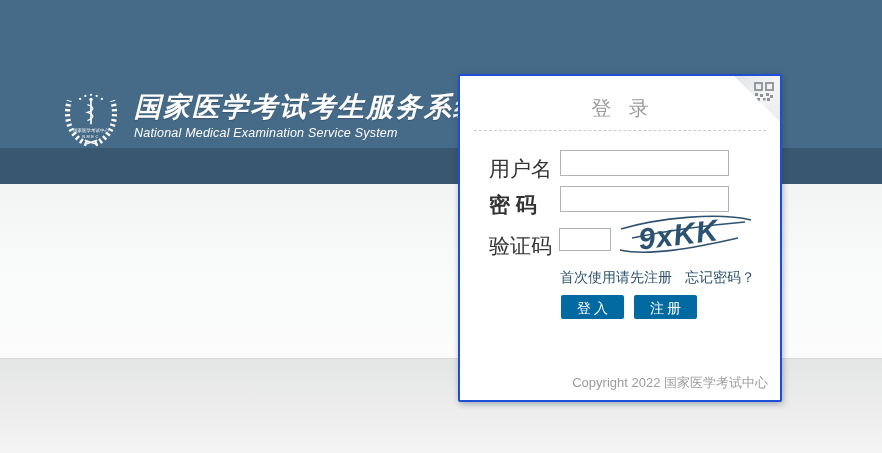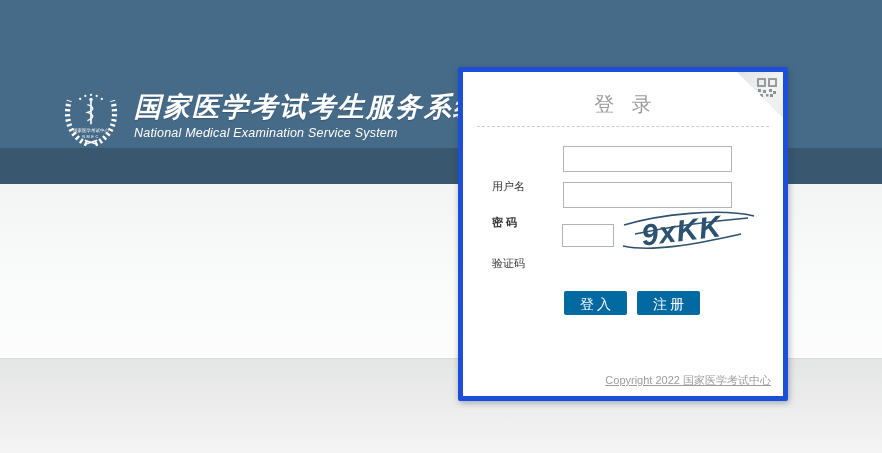--- a/index.html
+++ b/index.html
@@ -17,50 +17,50 @@
     border-top:1px solid #d8d9d9;
     background:linear-gradient(180deg,#e4e5e5 0%,#ededee 55%,#f4f4f4 100%);box-sizing:border-box;}
   
   .brand{position:absolute;left:58px;top:83px;display:flex;align-items:center;}
   .brand-logo{width:66px;height:66px;flex:0 0 auto;}
   .brand-text{margin-left:10px;color:#fff;font-style:italic;}
   .brand-title{font-size:27px;font-weight:bold;letter-spacing:2px;line-height:1.15;
     text-shadow:0 1px 1px rgba(30,50,70,.35);}
   .brand-sub{font-size:12.5px;font-weight:normal;margin-top:2px;letter-spacing:.2px;}
   
-  .panel{position:absolute;left:458px;top:67px;width:320px;height:324px;
-    background:#fff;border:5px solid #1d4ed8;border-radius:2px;
+  .panel{position:absolute;left:458px;top:74px;width:320px;height:324px;
+    background:#fff;border:2px solid #1d4ed8;border-radius:2px;
     box-shadow:1px 2px 6px rgba(25,45,65,.35);z-index:5;}
   .fold{position:absolute;top:0;right:0;width:46px;height:46px;
     clip-path:polygon(0 0,100% 0,100% 100%);
     background:linear-gradient(135deg,#e0e3e4 0%,#f3f4f4 55%,#eaecec 100%);cursor:pointer;}
   .fold svg{position:absolute;top:6px;right:6px;}
   .panel-title{position:absolute;top:19px;left:0;width:100%;text-align:center;
     color:#9a9a9a;font-size:20px;letter-spacing:6px;text-indent:6px;}
   .dashed{position:absolute;top:54px;left:14px;right:14px;height:0;
     border-top:1px dashed #cccccc;}
-  .f-label{position:absolute;color:#333;font-size:11px;margin-top:28px;}
+  .f-label{position:absolute;color:#333;font-size:21px;}
   .lbl-user{left:29px;top:79px;}
   .lbl-pass{left:29px;top:115px;font-weight:bold;}
   .lbl-captcha{left:29px;top:156px;}
   .inp{position:absolute;border:1px solid #b3b3b3;background:#fff;box-sizing:border-box;
     font-size:14px;padding:0 6px;outline:none;border-radius:0;font-family:inherit;}
   .inp-user{left:100px;top:74px;width:169px;height:26px;}
   .inp-pass{left:100px;top:110px;width:169px;height:26px;}
   .inp-captcha{left:99px;top:152px;width:52px;height:23px;}
   .captcha{position:absolute;left:158px;top:131px;width:136px;height:52px;cursor:pointer;}
   .links{position:absolute;top:193px;left:100px;font-size:14px;white-space:nowrap;}
   .link{color:#2d536f;text-decoration:none;cursor:pointer;}
   .link-forgot{margin-left:13px;}
   .btn{position:absolute;width:63px;height:24px;background:#0369a1;color:#fff;border:none;
     border-radius:2px;font-size:14px;letter-spacing:3px;text-indent:3px;cursor:pointer;
     font-family:Liberation Serif, serif;line-height:24px;padding:2px;}
   .btn-login{left:101px;top:219px;}
   .btn-register{left:174px;top:219px;}
-  .copyright{position:absolute;right:12px;bottom:8px;color:#9c9c9c;font-size:11px;text-decoration:underline;}
+  .copyright{position:absolute;right:12px;bottom:8px;color:#9c9c9c;font-size:13px;}
 </style>
 </head>
 <body>
 
 <div class="page">
 
   <div class="band-header"></div>
   <div class="band-strip"></div>
   <div class="band-main"></div>
   <div class="band-footer"></div>
@@ -121,20 +121,23 @@
     <label class="f-label lbl-captcha">验证码</label>
     <input class="inp inp-captcha" type="text" style="">
 
     <svg class="captcha" viewBox="0 0 136 52" aria-hidden="true">
       <path d="M3,22 C40,11 100,5 133,13" stroke="#2d5170" stroke-width="1.6" fill="none"></path>
       <path d="M14,31 C52,23 92,18 127,15" stroke="#2d5170" stroke-width="1.3" fill="none"></path>
       <path d="M2,43 C30,49 72,42 120,31" stroke="#2d5170" stroke-width="1.6" fill="none"></path>
       <text x="20" y="37" font-size="30" font-style="italic" font-weight="bold" fill="#2d5170" letter-spacing="1" transform="rotate(-7 68 26)">9xKK</text>
     </svg>
 
+    <div class="links">
+      <a class="link" href="#">首次使用请先注册</a><a class="link link-forgot" href="#">忘记密码？</a>
+    </div>
 
     <button class="btn btn-login">登入</button>
     <button class="btn btn-register">注册</button>
 
     <div class="copyright">Copyright 2022 国家医学考试中心</div>
   </div>
 
 </div>
 
 </body></html>

